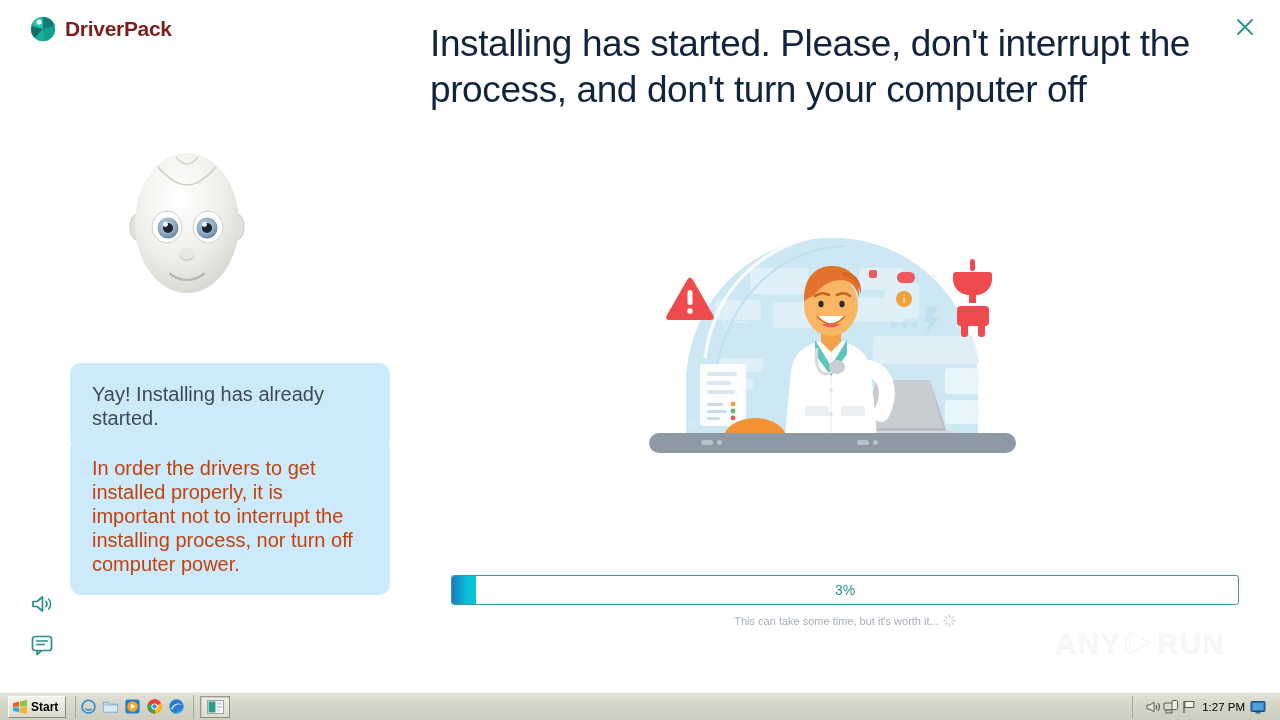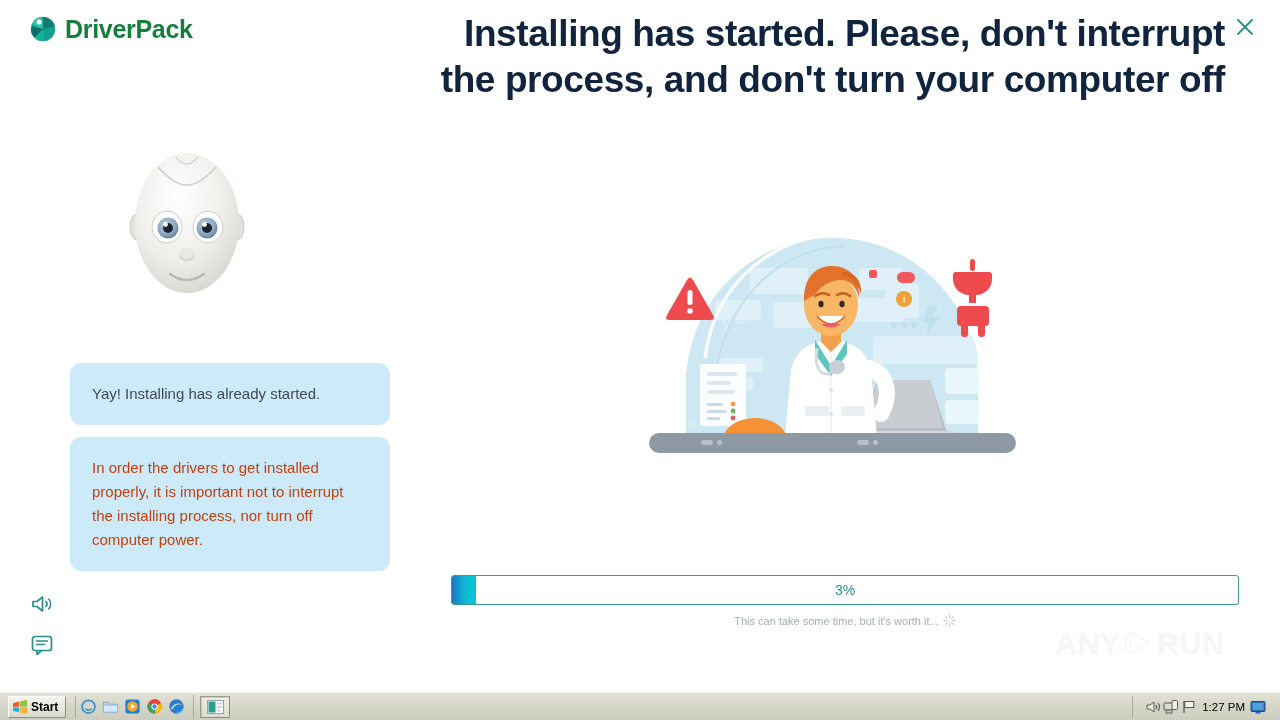--- a/index.html
+++ b/index.html
@@ -15,55 +15,55 @@
     background: #ffffff;
   }
 
   
   #brand {
     position: absolute; left: 30px; top: 16px;
     display: flex; align-items: center; gap: 9px;
   }
   #brand-icon { width: 26px; height: 26px; display: block; }
   #brand-name {
-    font-size: 25px; font-weight: bold; color: #15803d;
+    font-size: 21px; font-weight: bold; color: #7f1d1d;
     letter-spacing: -0.3px; line-height: 26px;
   }
 
   
   #close-btn {
     position: absolute; right: 22px; top: 14px;
     width: 26px; height: 26px; cursor: pointer;
     display: flex; align-items: center; justify-content: center;
   }
 
   
   #title {
     position: absolute;
-    left: 430px; top: 11px; width: 795px;
-    text-align: right;
-    font-size: 37px; font-weight: bold;
+    left: 430px; top: 21px; width: 795px;
+    text-align: left;
+    font-size: 37px; font-weight: normal;
     line-height: 46px;
     color: #10243e;
     letter-spacing: -0.4px;
   }
 
   
   #avatar {
     position: absolute; left: 128px; top: 145px;
     width: 118px; height: 155px;
   }
 
   
   .bubble {
     position: absolute; left: 70px;
     background: #cdeafb;
     border-radius: 11px;
     padding: 19px 22px;
-    font-size: 15px;
+    font-size: 20px;
     line-height: 24px;
     width: 320px;
   }
   #bubble-0 { top: 363px; color: #3f4a55; }
   #bubble-1 { top: 437px; color: #c2410c; }
 
   
   #icon-rail {
     position: absolute; left: 30px; top: 592px;
     display: flex; flex-direction: column; gap: 17px;

